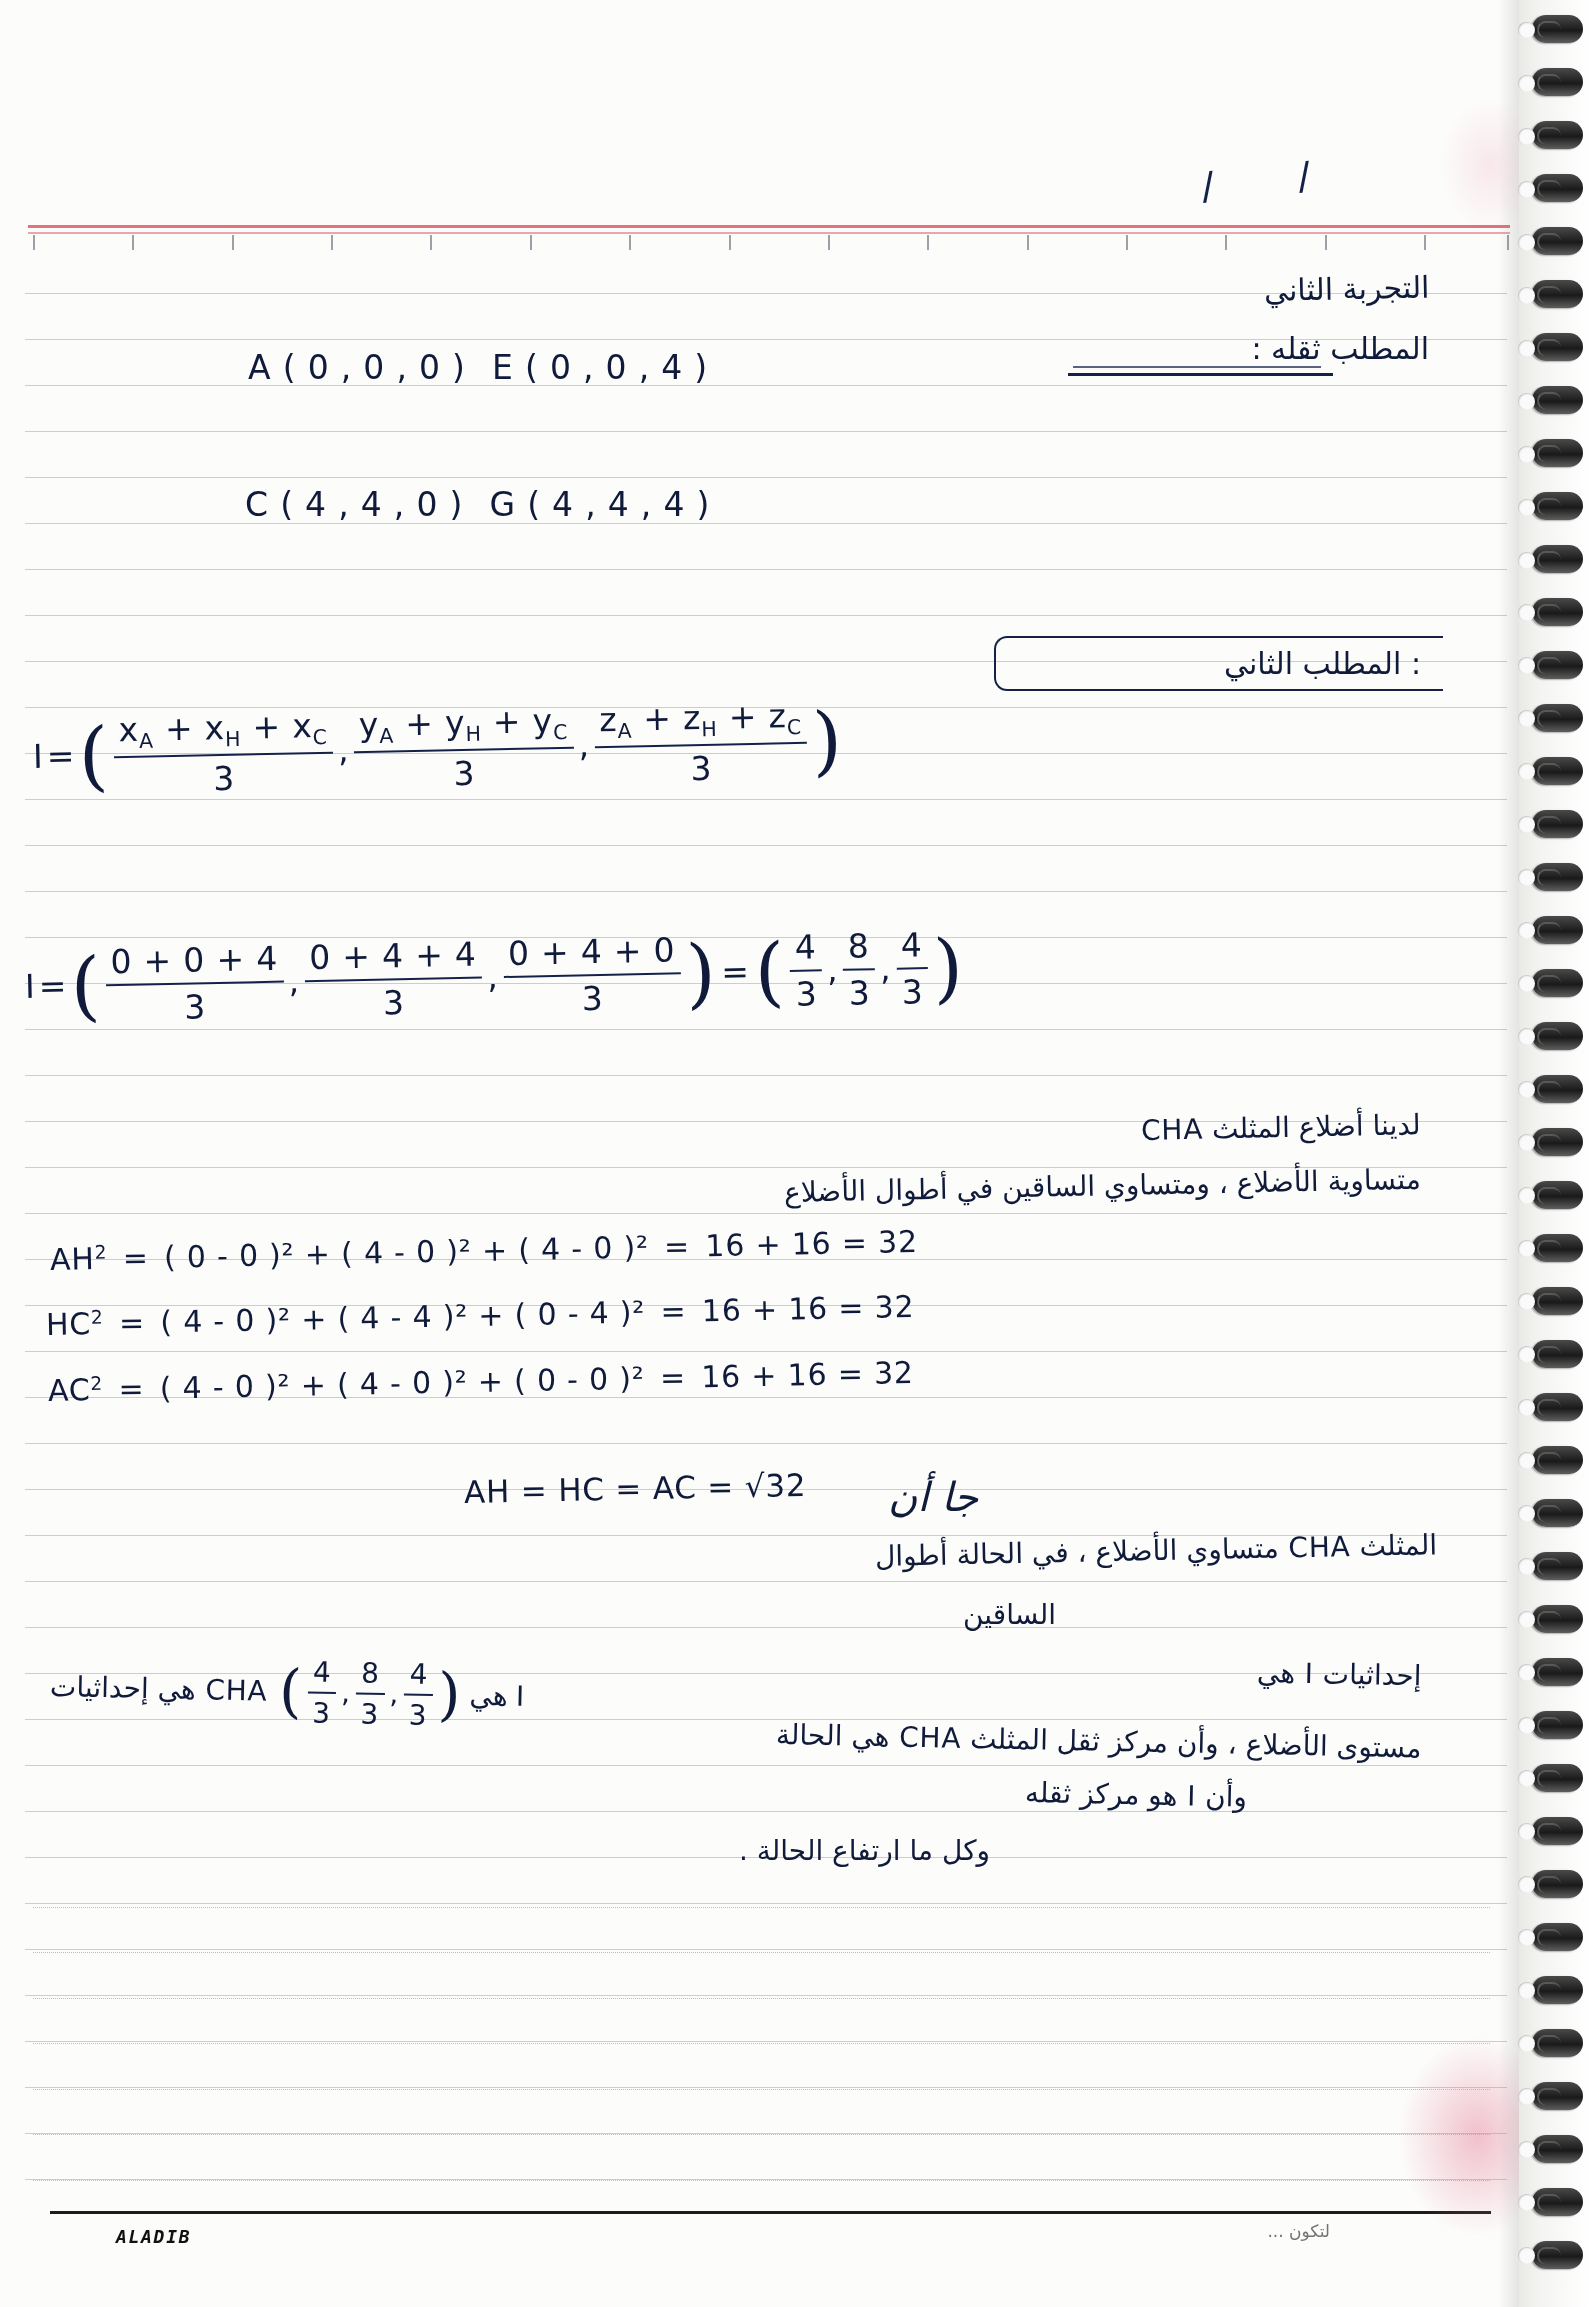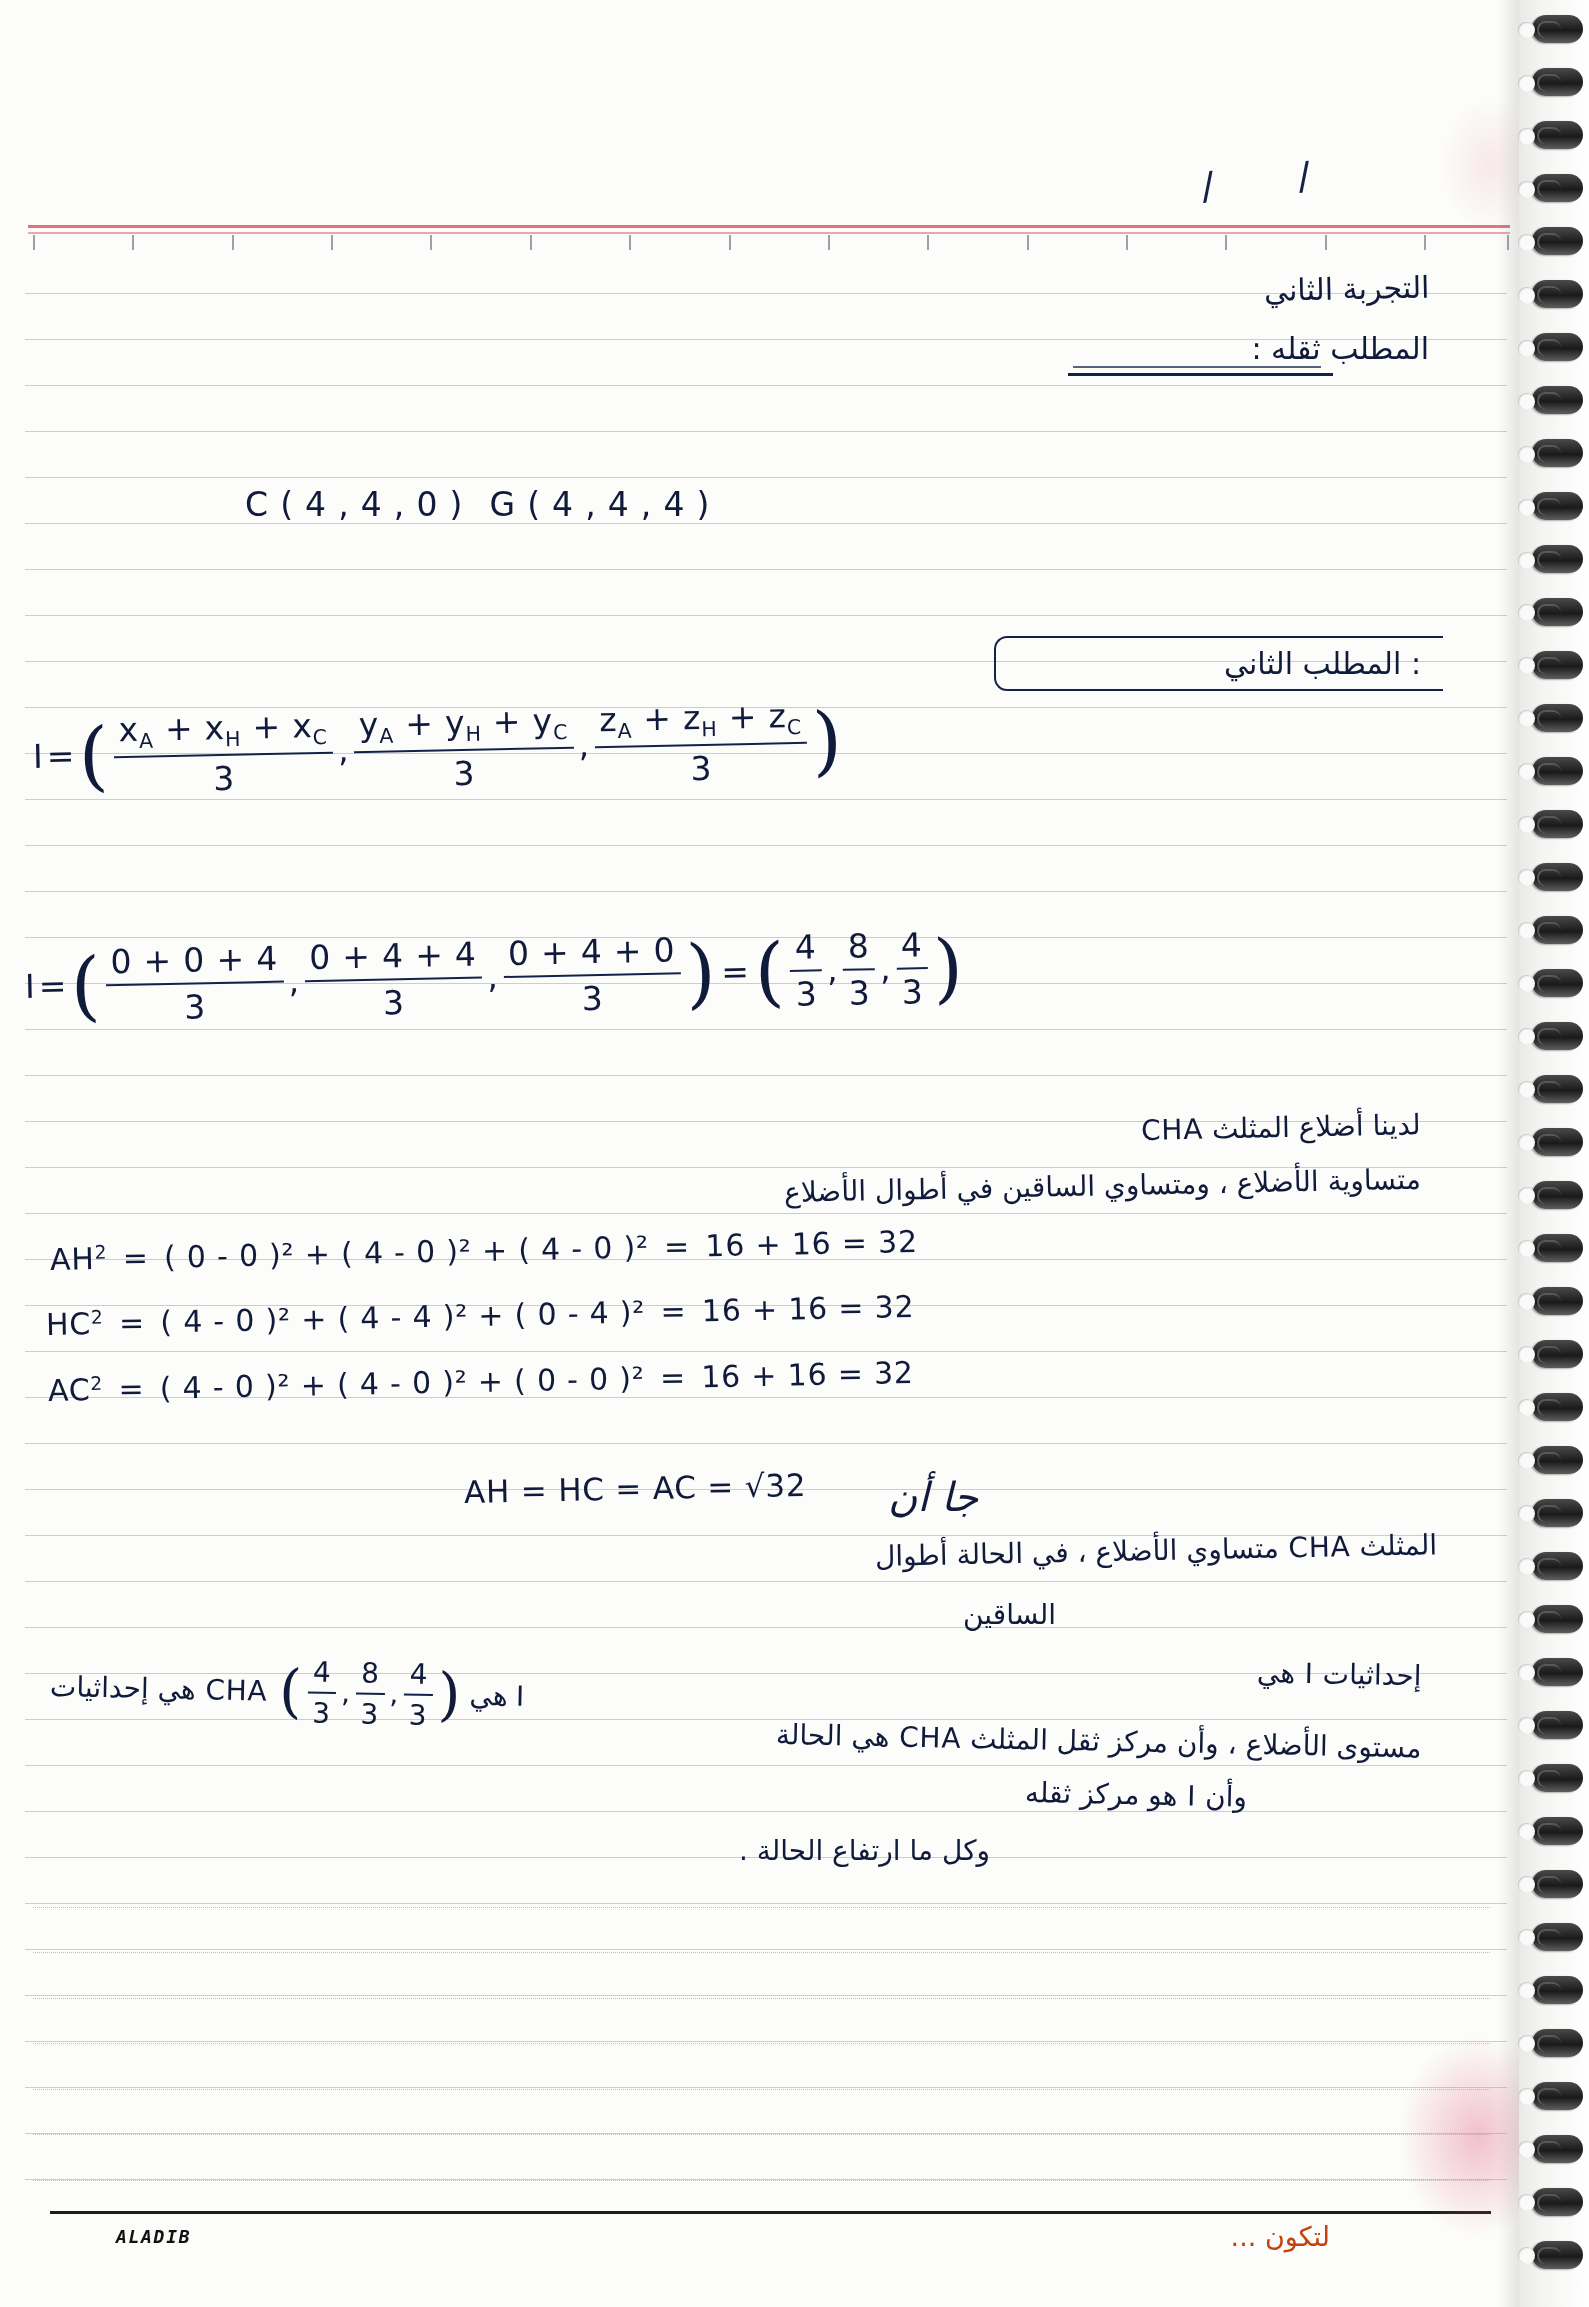--- a/index.html
+++ b/index.html
@@ -99,22 +99,22 @@
     font-weight: bold;
     font-size: 18px;
     letter-spacing: 1.7px;
     color: #111;
     font-style: italic;
   }
   .footer-ar {
     position: absolute;
     right: 190px;
     top: 2221px;
-    font-size: 27px;
-    color: #c2410c;
+    font-size: 17px;
+    color: #737373;
     direction: rtl;
   }
   
   .binding {
     position: absolute;
     right: 0;
     top: 0;
     width: 71px;
     height: 2307px;
     background: linear-gradient(to right, #e9e9e6 0%, #f4f4f2 30%, #ffffff 100%);
@@ -265,20 +265,24 @@
     </div>
 
     <div class="date-slashes" style="left:1201px; top:157px;">/            /</div>
 
     <div class="hw mid ar hwrot" style="right:91px; top:273px; font-size:30px;">التجربة الثاني</div>
 
     <div class="hw mid ar" style="right:91px; top:331px; font-size:30px;">المطلب ثقله :</div>
     <div class="u-line" style="left:1068px; top:373px; width:265px;"></div>
     <div class="u-line" style="left:1073px; top:366px; width:248px; height:1.7px; opacity:.7;"></div>
 
+    <div class="hw big" style="left:248px; top:348px;">
+      <span>A ( 0 , 0 , 0 )</span>
+      <span style="margin-left:15px">E ( 0 , 0 , 4 )</span>
+    </div>
     <div class="hw big" style="left:245px; top:485px;">
       <span>C ( 4 , 4 , 0 )</span>
       <span style="margin-left:15px">G ( 4 , 4 , 4 )</span>
     </div>
 
     <div class="bracket" style="left:994px; top:636px; width:447px; height:51px;"></div>
     <div class="hw mid ar" style="right:99px; top:646px; font-size:30px;">: المطلب الثاني</div>
 
     <div class="hw big hwrot" style="left:33px; top:712px; font-size:33px;">
       <span class="row">

